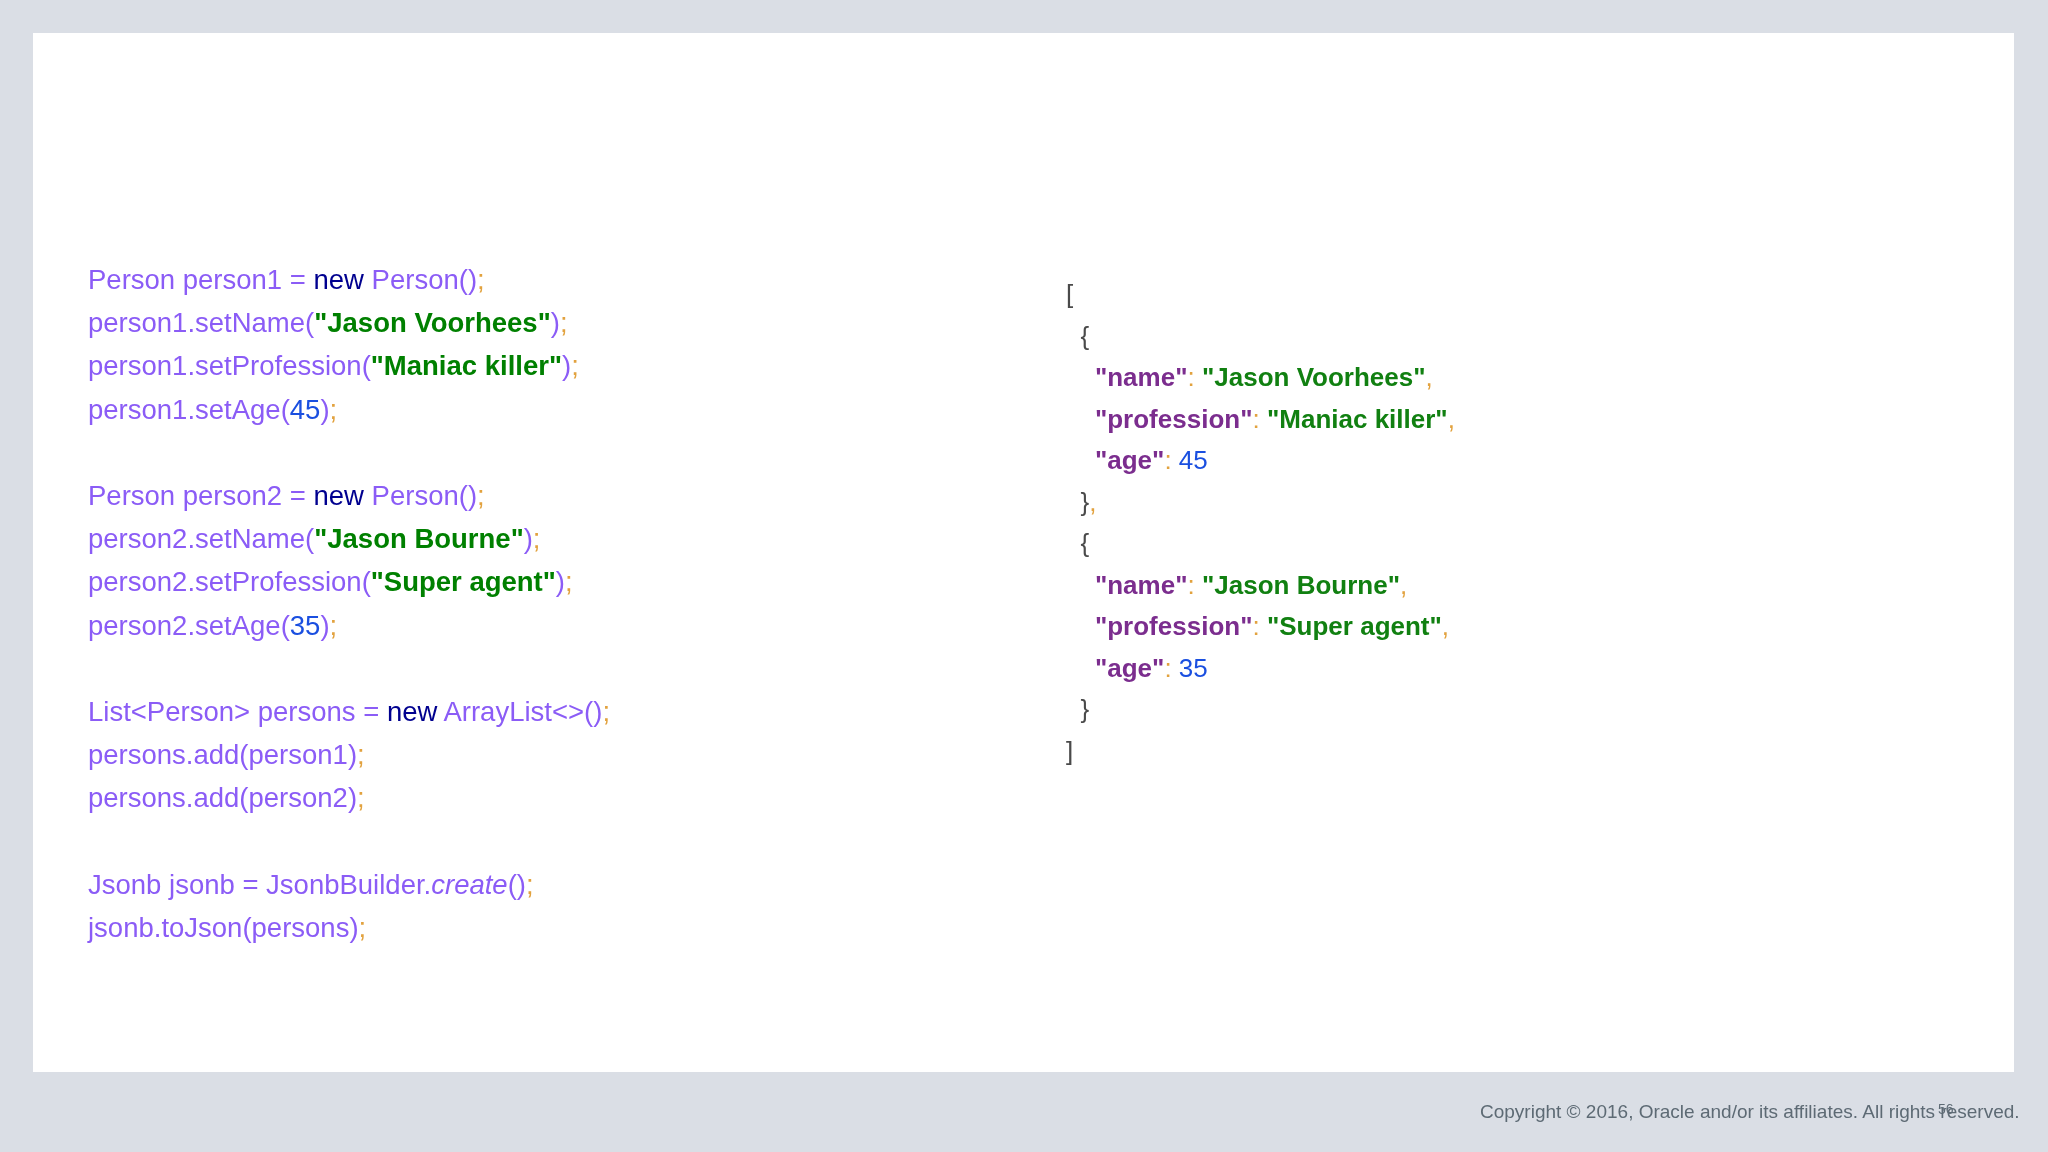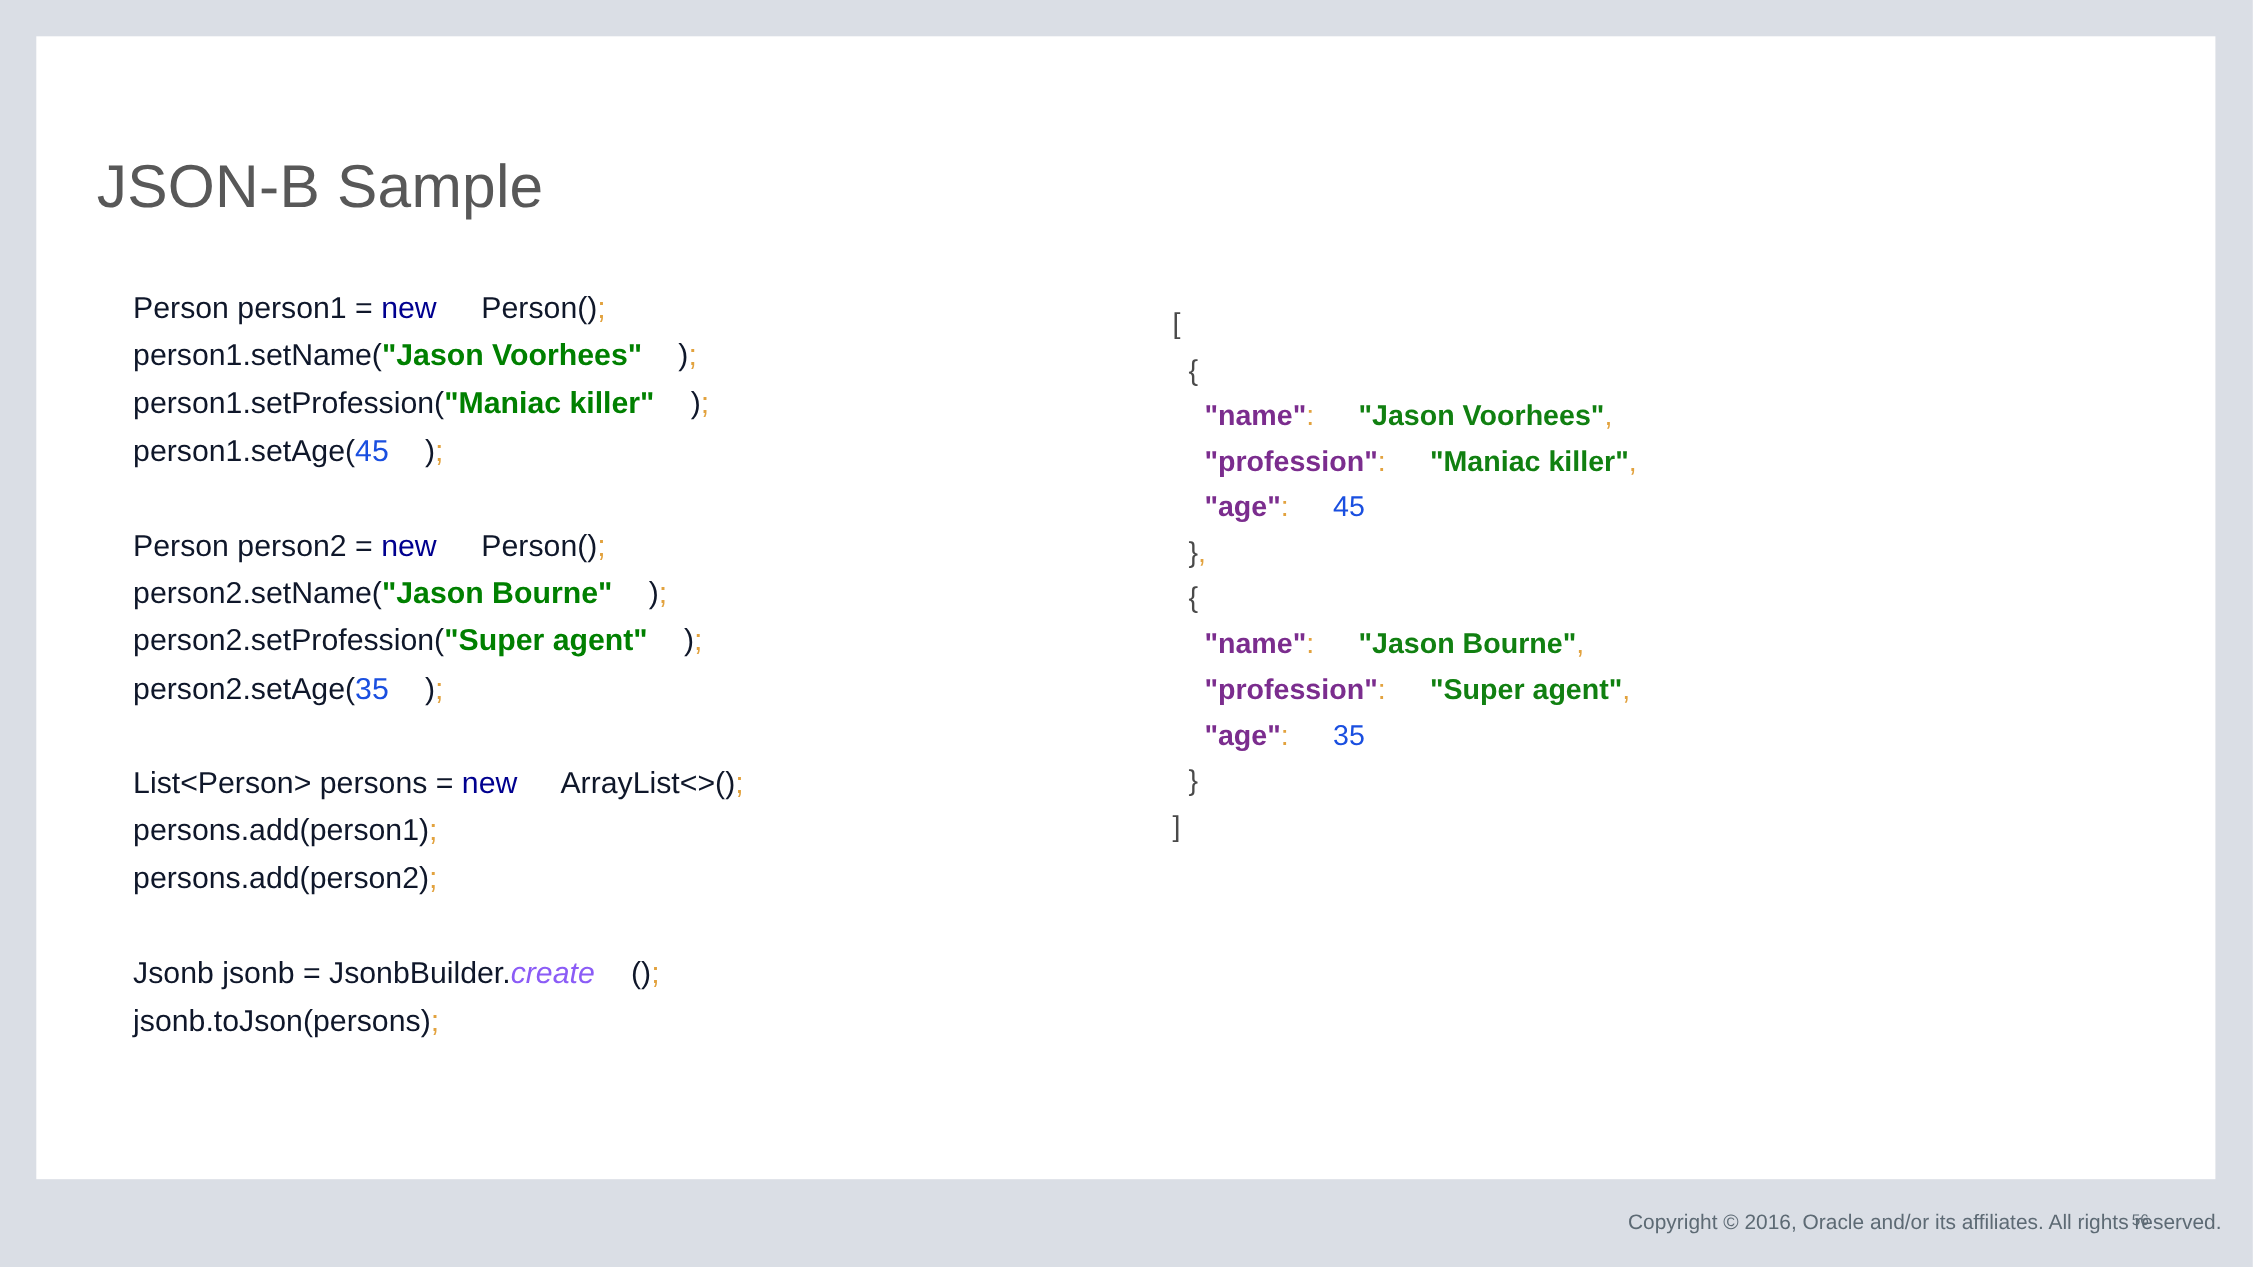--- a/index.html
+++ b/index.html
@@ -60,21 +60,21 @@
   }
 
   .code-line {
     white-space: pre;
     min-height: 1px;
   }
   #java-pane .code-line { height: 43.2px; }
   #json-pane .code-line { height: 41.5px; }
 
   
-  .tok-plain    { color: #0f172a; margin-left: 33px; }
+  .tok-plain    { color: #8b5cf6; }
   .tok-keyword  { color: #00008f; font-weight: normal; }
   .tok-string   { color: #008000; font-weight: bold; }
   .tok-number   { color: #1a4fe0; }
   .tok-punct    { color: #e2a23e; }
   .tok-italic   { font-style: italic; color: #8b5cf6; }
   .tok-key      { color: #7b2d8e; font-weight: bold; }
   .tok-brace    { color: #4a4a4a; }
   .tok-jstring  { color: #118011; font-weight: bold; }
   .tok-jnumber  { color: #1a4fe0; }
 
@@ -94,21 +94,20 @@
     font-size: 14px;
     color: #5d6a74;
     white-space: nowrap;
   }
 </style>
 </head>
 <body>
 
 <div id="slide">
 
-  <div id="slide-title">JSON-B Sample</div>
 
   <div id="java-pane" class="code-pane"><div class="code-line"><span class="tok-plain">Person person1 = </span><span class="tok-keyword">new</span><span class="tok-plain"> Person()</span><span class="tok-punct">;</span></div><div class="code-line"><span class="tok-plain">person1.setName(</span><span class="tok-string">"Jason Voorhees"</span><span class="tok-plain">)</span><span class="tok-punct">;</span></div><div class="code-line"><span class="tok-plain">person1.setProfession(</span><span class="tok-string">"Maniac killer"</span><span class="tok-plain">)</span><span class="tok-punct">;</span></div><div class="code-line"><span class="tok-plain">person1.setAge(</span><span class="tok-number">45</span><span class="tok-plain">)</span><span class="tok-punct">;</span></div><div class="code-line">&nbsp;</div><div class="code-line"><span class="tok-plain">Person person2 = </span><span class="tok-keyword">new</span><span class="tok-plain"> Person()</span><span class="tok-punct">;</span></div><div class="code-line"><span class="tok-plain">person2.setName(</span><span class="tok-string">"Jason Bourne"</span><span class="tok-plain">)</span><span class="tok-punct">;</span></div><div class="code-line"><span class="tok-plain">person2.setProfession(</span><span class="tok-string">"Super agent"</span><span class="tok-plain">)</span><span class="tok-punct">;</span></div><div class="code-line"><span class="tok-plain">person2.setAge(</span><span class="tok-number">35</span><span class="tok-plain">)</span><span class="tok-punct">;</span></div><div class="code-line">&nbsp;</div><div class="code-line"><span class="tok-plain">List&lt;Person&gt; persons = </span><span class="tok-keyword">new</span><span class="tok-plain"> ArrayList&lt;&gt;()</span><span class="tok-punct">;</span></div><div class="code-line"><span class="tok-plain">persons.add(person1)</span><span class="tok-punct">;</span></div><div class="code-line"><span class="tok-plain">persons.add(person2)</span><span class="tok-punct">;</span></div><div class="code-line">&nbsp;</div><div class="code-line"><span class="tok-plain">Jsonb jsonb = JsonbBuilder.</span><span class="tok-italic">create</span><span class="tok-plain">()</span><span class="tok-punct">;</span></div><div class="code-line"><span class="tok-plain">jsonb.toJson(persons)</span><span class="tok-punct">;</span></div></div>
 
   <div id="json-pane" class="code-pane"><div class="code-line"><span class="tok-brace">[</span></div><div class="code-line"><span class="tok-brace">  {</span></div><div class="code-line"><span class="tok-brace">    </span><span class="tok-key">"name"</span><span class="tok-punct">:</span><span class="tok-plain"> </span><span class="tok-jstring">"Jason Voorhees"</span><span class="tok-punct">,</span></div><div class="code-line"><span class="tok-brace">    </span><span class="tok-key">"profession"</span><span class="tok-punct">:</span><span class="tok-plain"> </span><span class="tok-jstring">"Maniac killer"</span><span class="tok-punct">,</span></div><div class="code-line"><span class="tok-brace">    </span><span class="tok-key">"age"</span><span class="tok-punct">:</span><span class="tok-plain"> </span><span class="tok-jnumber">45</span></div><div class="code-line"><span class="tok-brace">  }</span><span class="tok-punct">,</span></div><div class="code-line"><span class="tok-brace">  {</span></div><div class="code-line"><span class="tok-brace">    </span><span class="tok-key">"name"</span><span class="tok-punct">:</span><span class="tok-plain"> </span><span class="tok-jstring">"Jason Bourne"</span><span class="tok-punct">,</span></div><div class="code-line"><span class="tok-brace">    </span><span class="tok-key">"profession"</span><span class="tok-punct">:</span><span class="tok-plain"> </span><span class="tok-jstring">"Super agent"</span><span class="tok-punct">,</span></div><div class="code-line"><span class="tok-brace">    </span><span class="tok-key">"age"</span><span class="tok-punct">:</span><span class="tok-plain"> </span><span class="tok-jnumber">35</span></div><div class="code-line"><span class="tok-brace">  }</span></div><div class="code-line"><span class="tok-brace">]</span></div></div>
 
 </div>
 
 <div id="footer-copyright">Copyright © 2016, Oracle and/or its affiliates. All rights reserved.</div>
 
 <div id="footer-page">56</div>

